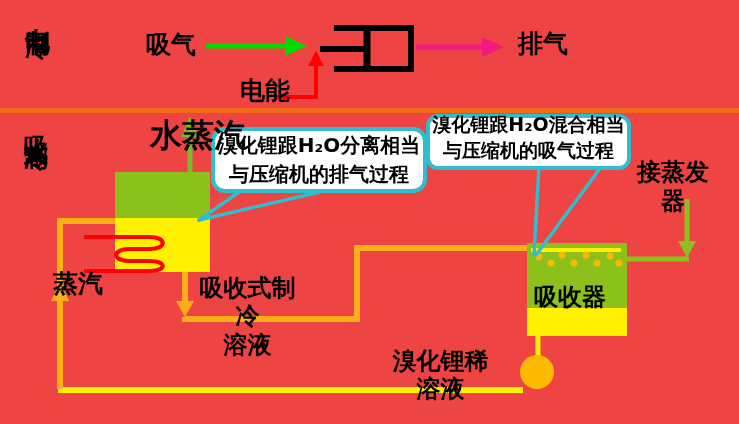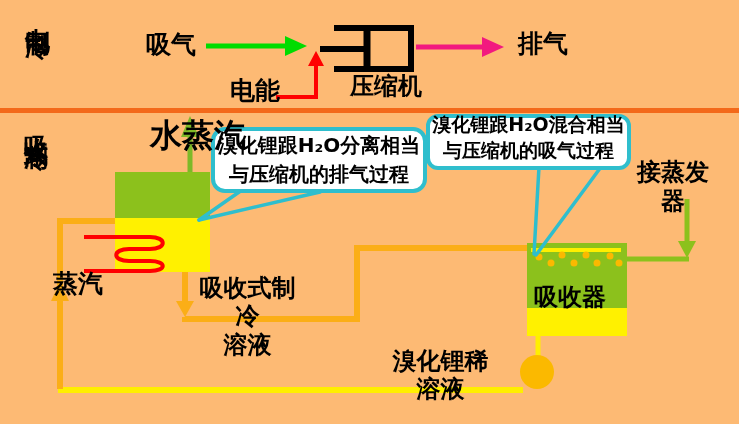--- a/index.html
+++ b/index.html
@@ -1,17 +1,17 @@
 <!DOCTYPE html>
 <html style="--divider: #F3691A; --green-bright: #00DC00; --green-apple: #7DB928; --box-green: #8CC11C; --box-yellow: #FFF100; --pipe-orange: #FBAE17; --pipe-yellow: #FFEF00; --pump: #FBB900; --red: #FF0000; --pink: #F2197F; --cyan: #2FBECD; --ink: #000000;"><head>
 <meta charset="utf-8">
 <style>
   html,body{margin:0;padding:0;background:#fff;}
   #stage{
-    position:relative;width:739px;height:424px;background:#fdba74;overflow:hidden;
+    position:relative;width:739px;height:424px;background:#ef4444;overflow:hidden;
     font-family:"DejaVu Sans",sans-serif;
   }
   #gfx{position:absolute;left:0;top:0;}
   .lbl{
     position:absolute;font-weight:bold;color:#000;line-height:1.15;
     white-space:pre-line;font-family:"DejaVu Sans",sans-serif;
   }
   .vlbl{
     position:absolute;font-weight:bold;color:#000;
     writing-mode:vertical-rl;text-orientation:upright;
@@ -116,23 +116,22 @@
     </g>
 
     <rect x="213" y="129" width="212" height="62" rx="12" style="fill:#ffffff;stroke:var(--cyan);stroke-width:4"></rect>
     <rect x="428" y="116" width="201" height="52" rx="10" style="fill:#ffffff;stroke:var(--cyan);stroke-width:4"></rect>
   </svg>
 
   <div class="vlbl" style="left:21px;top:7px;font-size:25px;letter-spacing:4px;">电制冷</div>
 
   <div class="lbl" style="left:146px;top:31px;font-size:25px;">吸气</div>
 
-  <div class="lbl" style="left:230px;top:77px;font-size:25px;text-align:right;">电能</div>
+  <div class="lbl" style="left:240px;top:77px;font-size:25px;text-align:right;">电能</div>
 
-  <div class="lbl" style="left:350px;top:73px;font-size:24px;">压缩机</div>
 
   <div class="lbl" style="left:518px;top:30px;font-size:25px;">排气</div>
 
   <div class="vlbl" style="left:20px;top:116px;font-size:24px;letter-spacing:3px;">吸收式制冷</div>
 
   <div class="lbl" style="left:110px;top:117px;font-size:32px;margin-left:40px;">水蒸汽</div>
 
 
   <div class="lbl" style="left:53px;top:270px;font-size:25px;">蒸汽</div>
 

